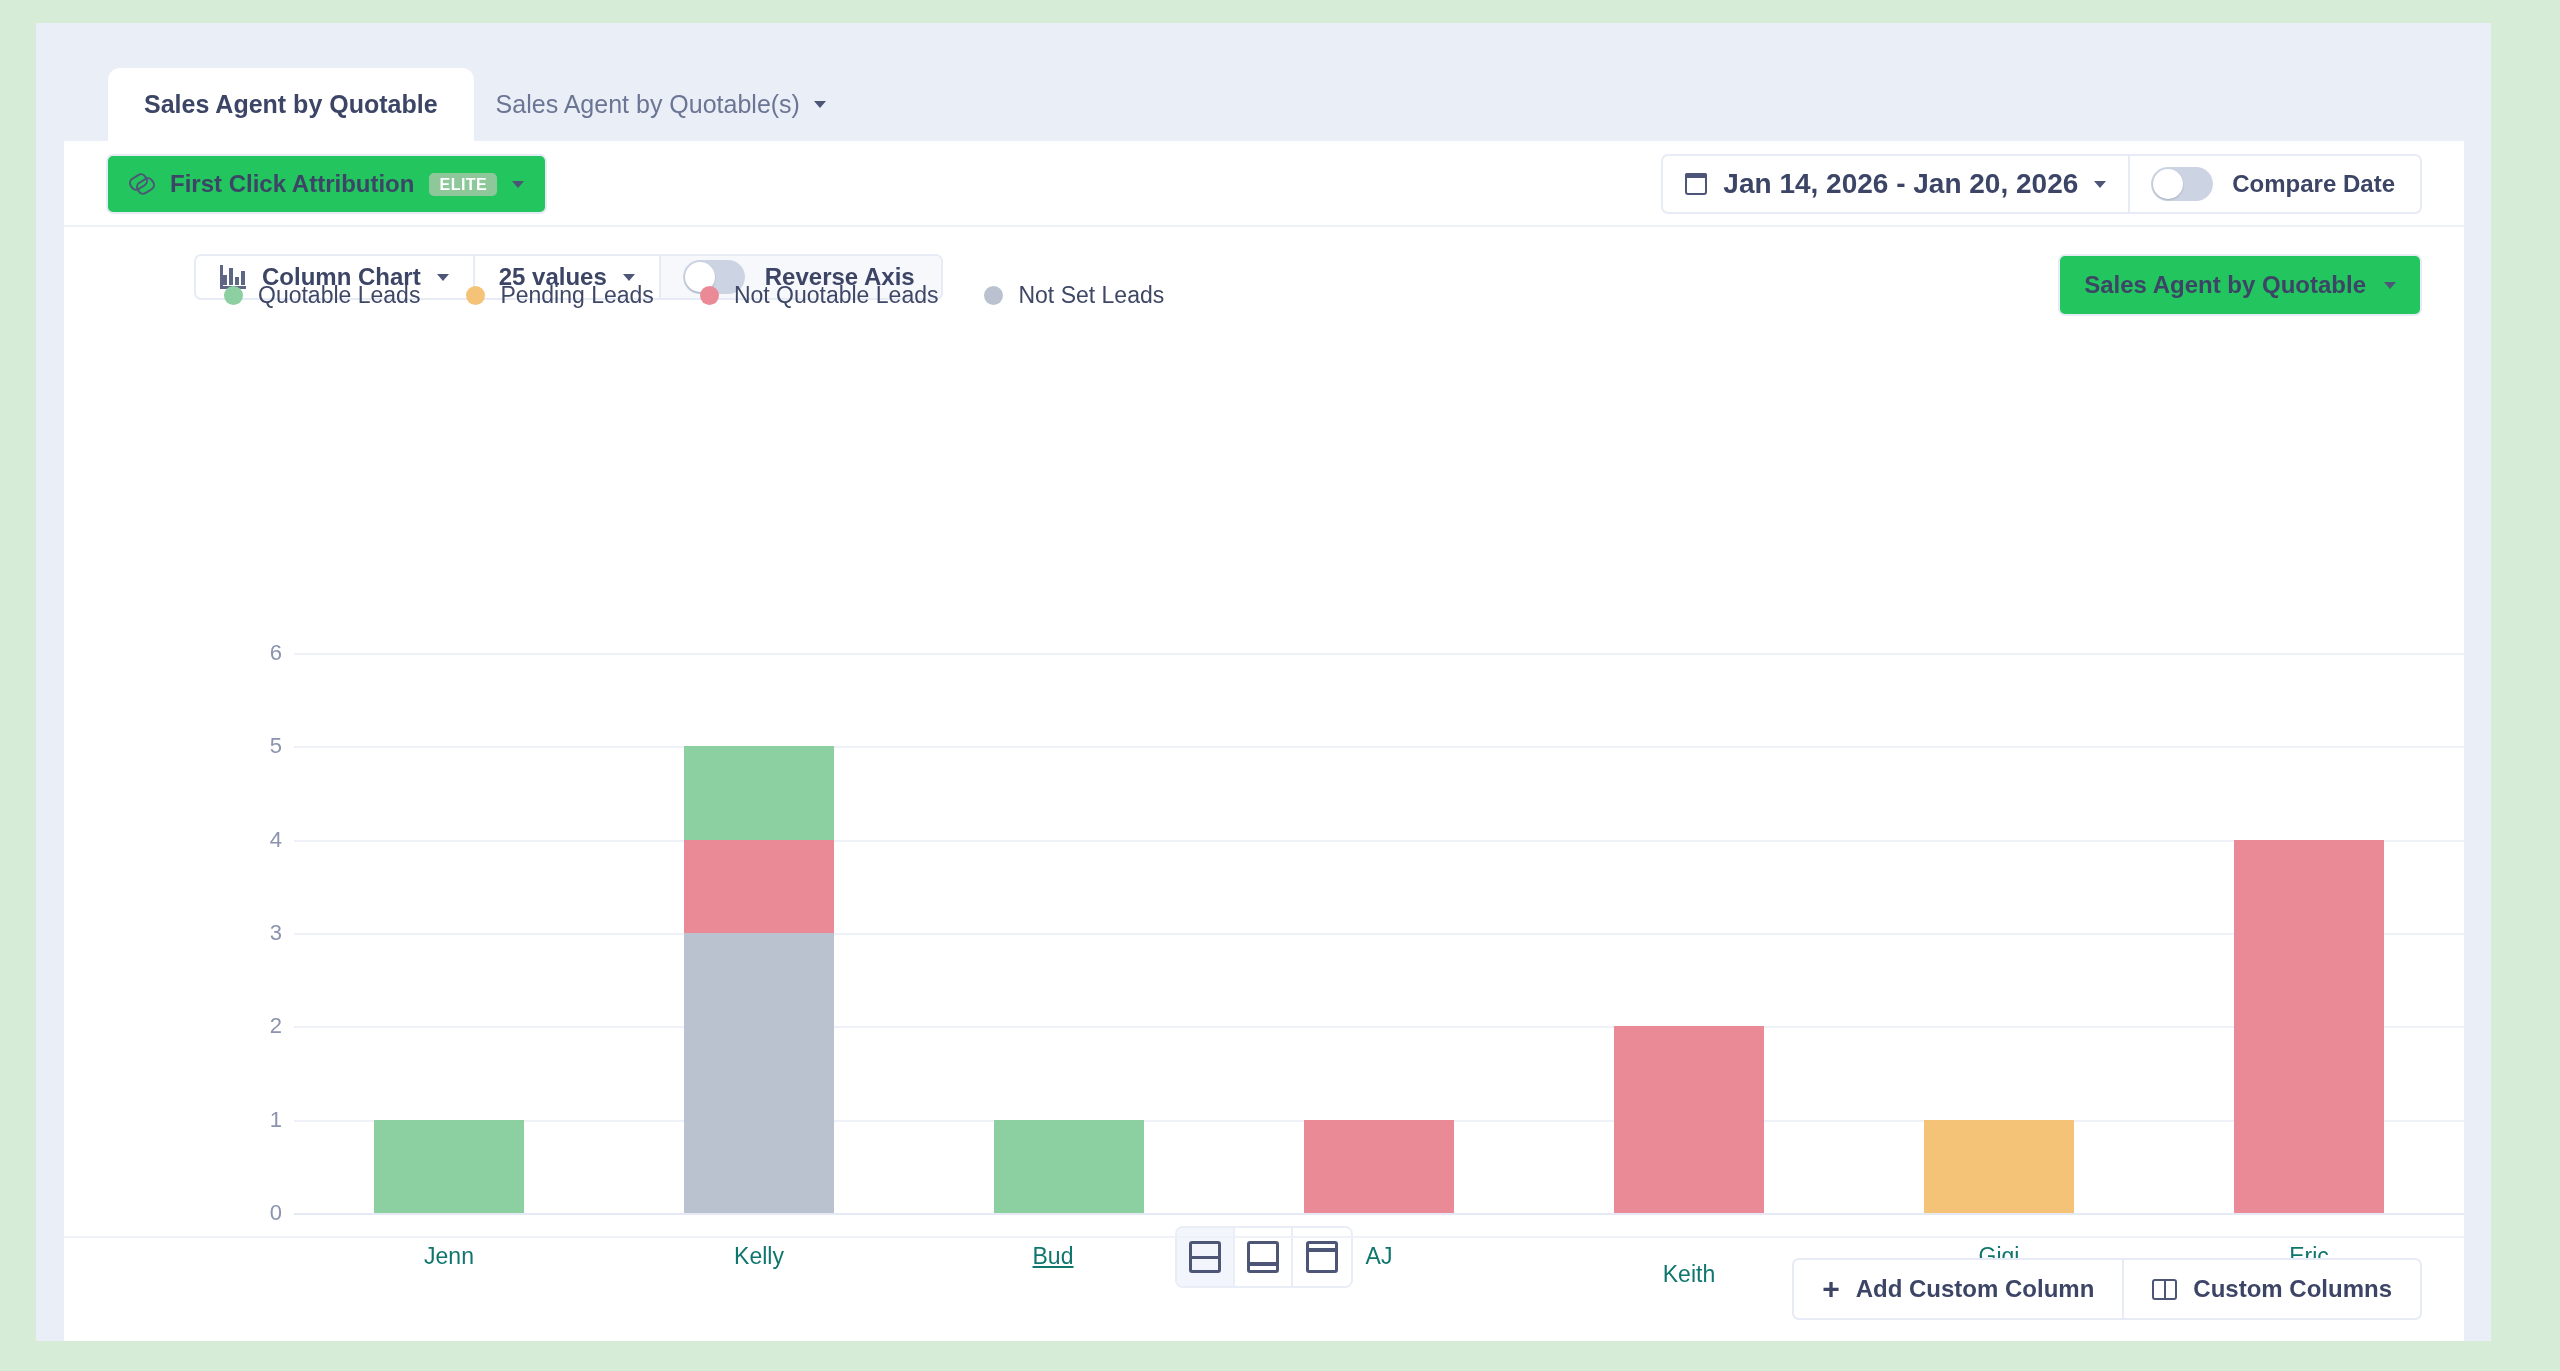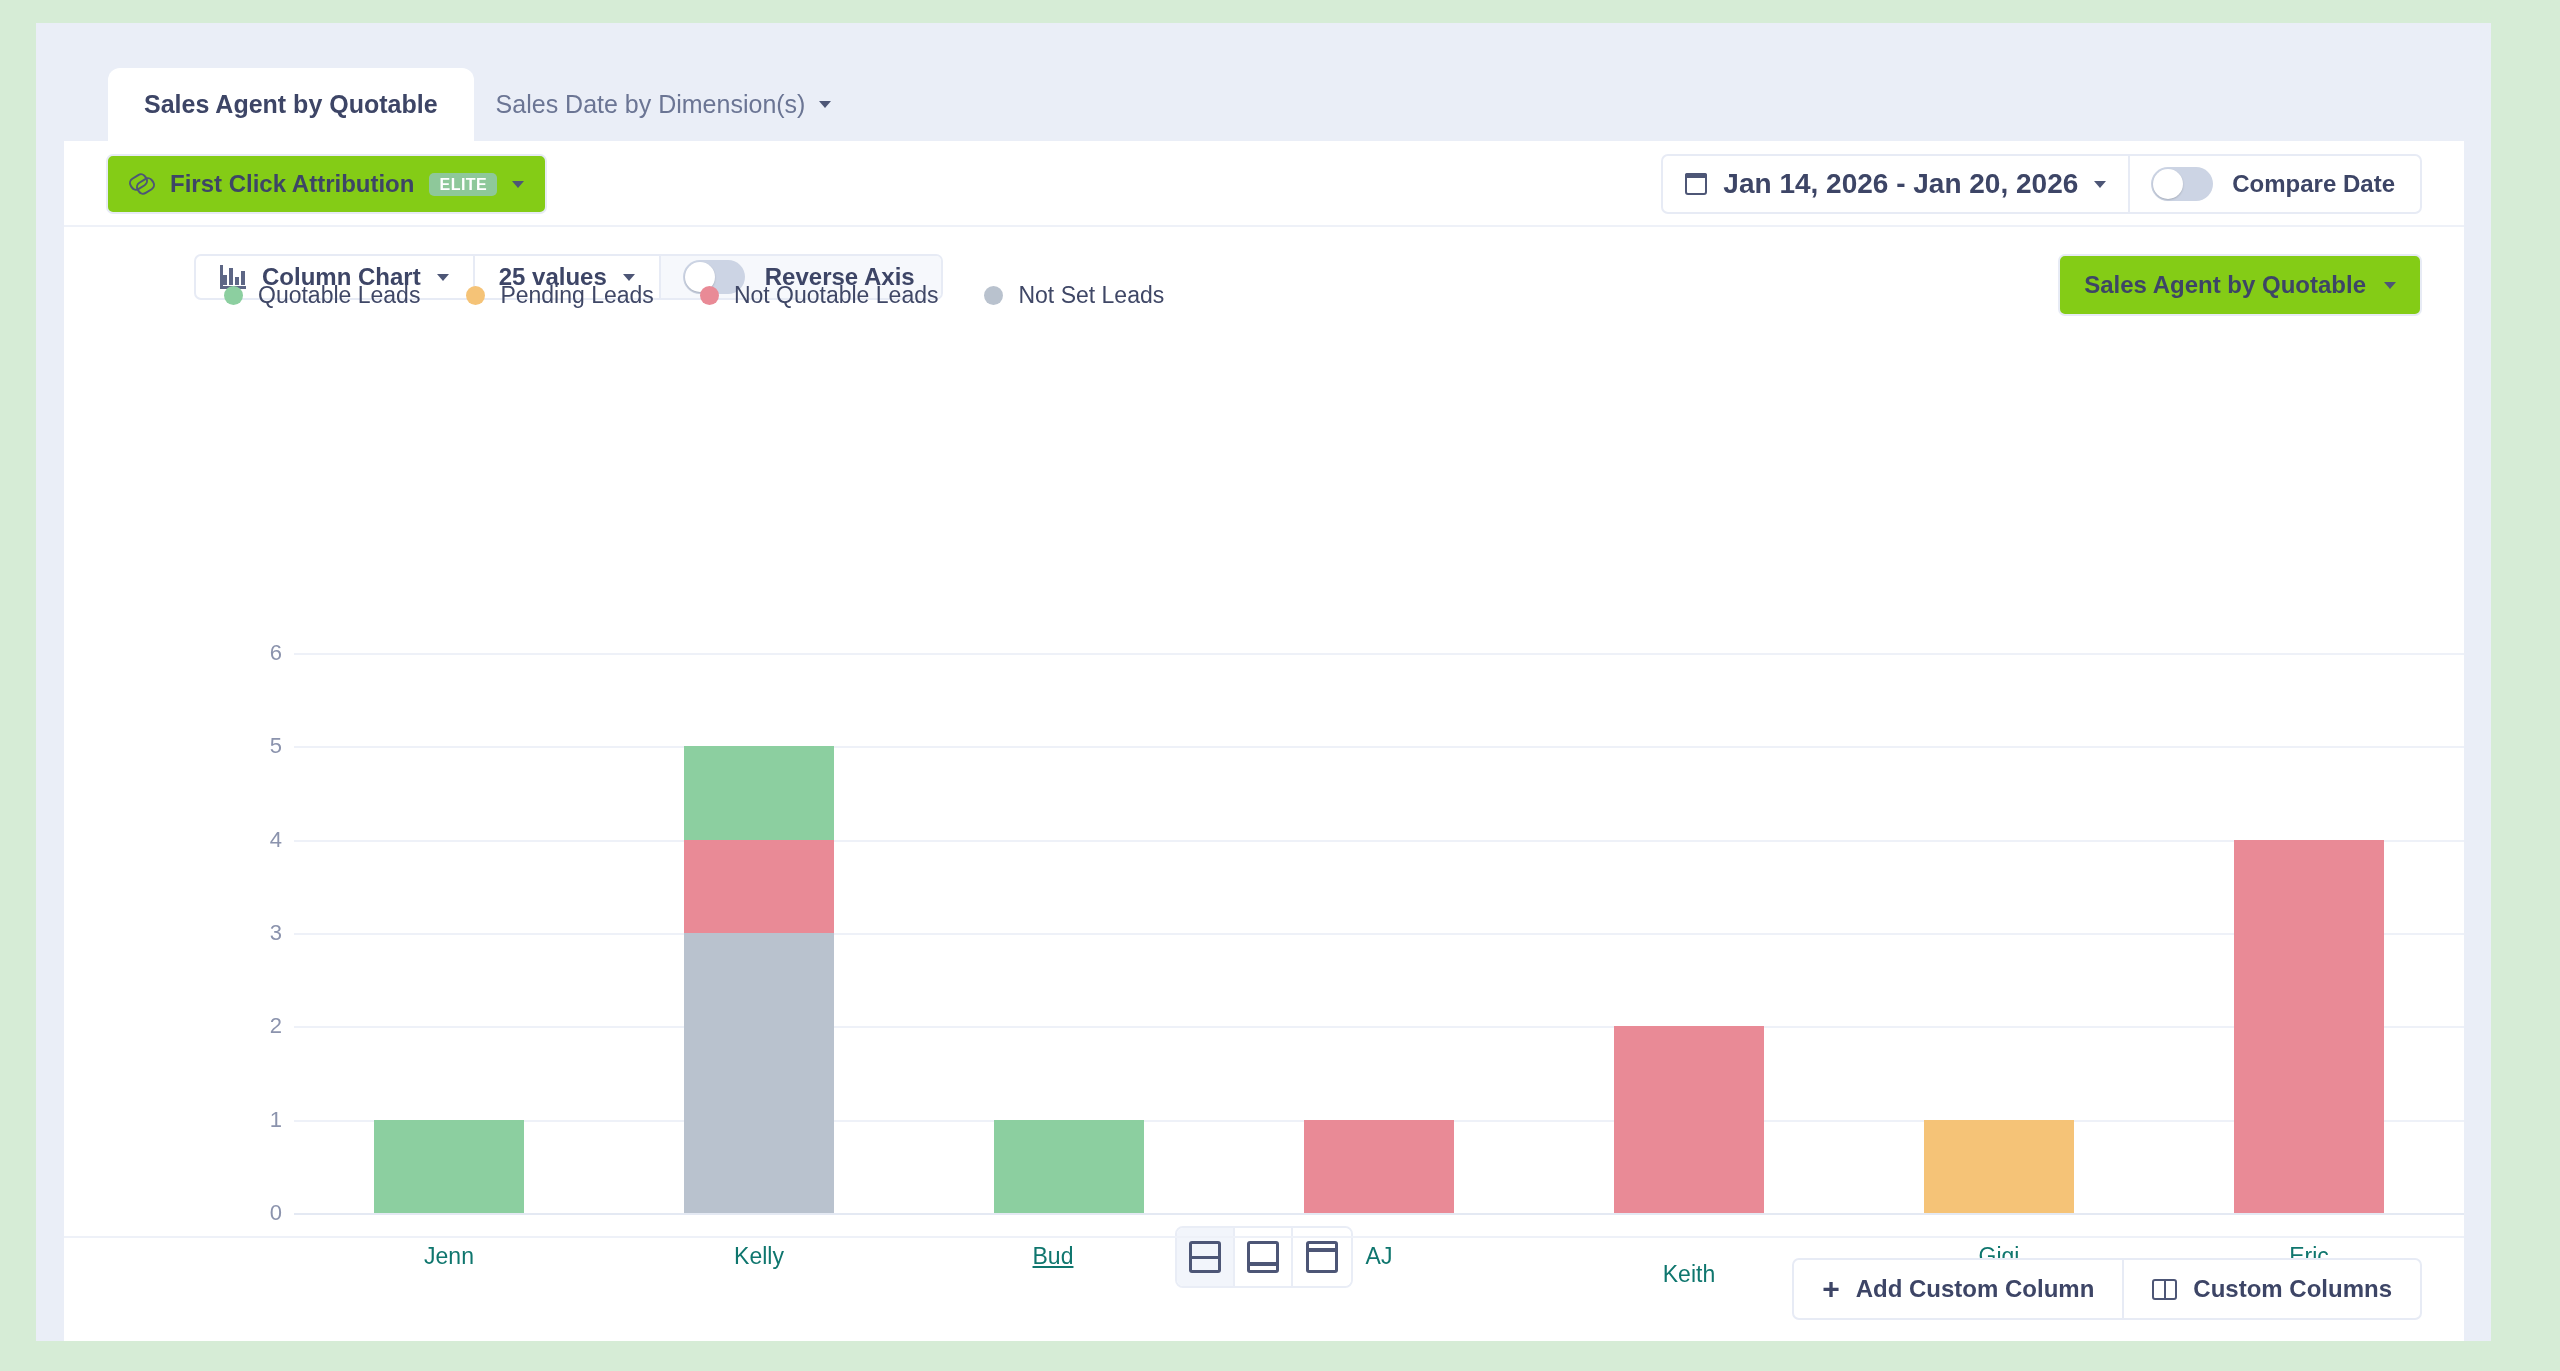--- a/index.html
+++ b/index.html
@@ -83,21 +83,21 @@
   
   .topbar {
     position: relative;
     height: 86px;
     border-bottom: 2px solid #eef1f8;
   }
 
   .btn {
     display: inline-flex;
     align-items: center;
-    background: #84cc16;
+    background: #22c55e;
     border: 2px solid #e7ebf5;
     border-radius: 7px;
     font-size: 24px;
     font-weight: bold;
     color: #3d4566;
     white-space: nowrap;
   }
 
   .attribution-btn {
     position: absolute;
@@ -444,21 +444,21 @@
 </head>
 <body>
 
 <div class="panel">
 
   <div class="tabstrip">
     <div class="tab tab-active">
       <span>Sales Agent by Quotable</span>
     </div>
     <div class="tab tab-inactive">
-      <span>Sales Date by Dimension(s)</span>
+      <span>Sales Agent by Quotable(s)</span>
       <span class="caret-sm"></span>
     </div>
   </div>
 
   <div class="card">
 
     <div class="topbar">
 
       <div class="btn attribution-btn">
         <span class="link-icon"></span>

